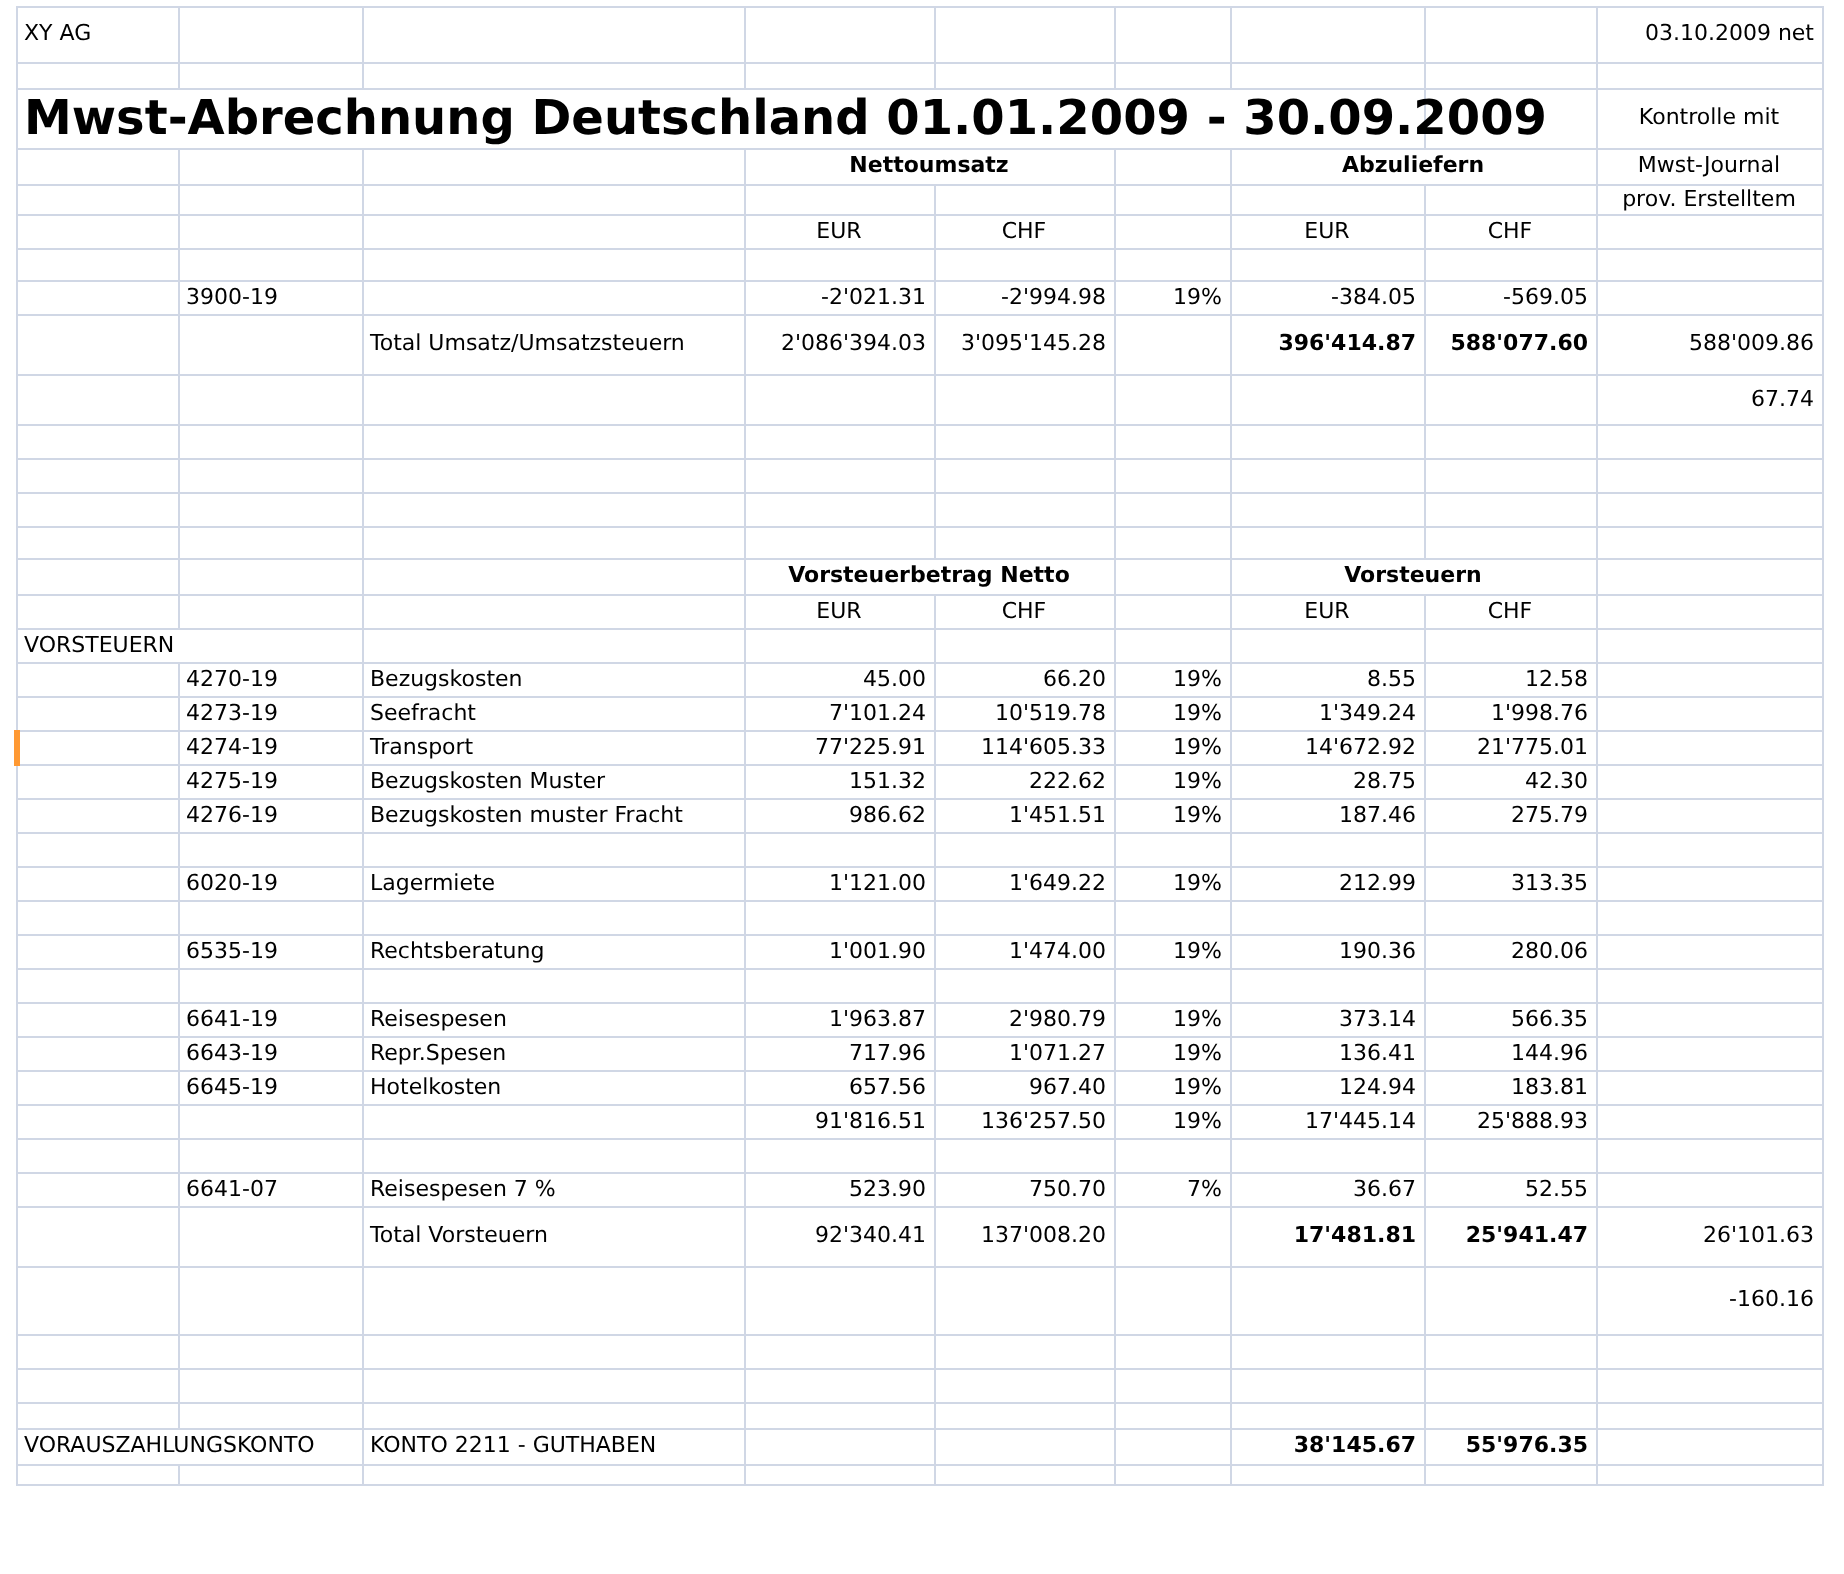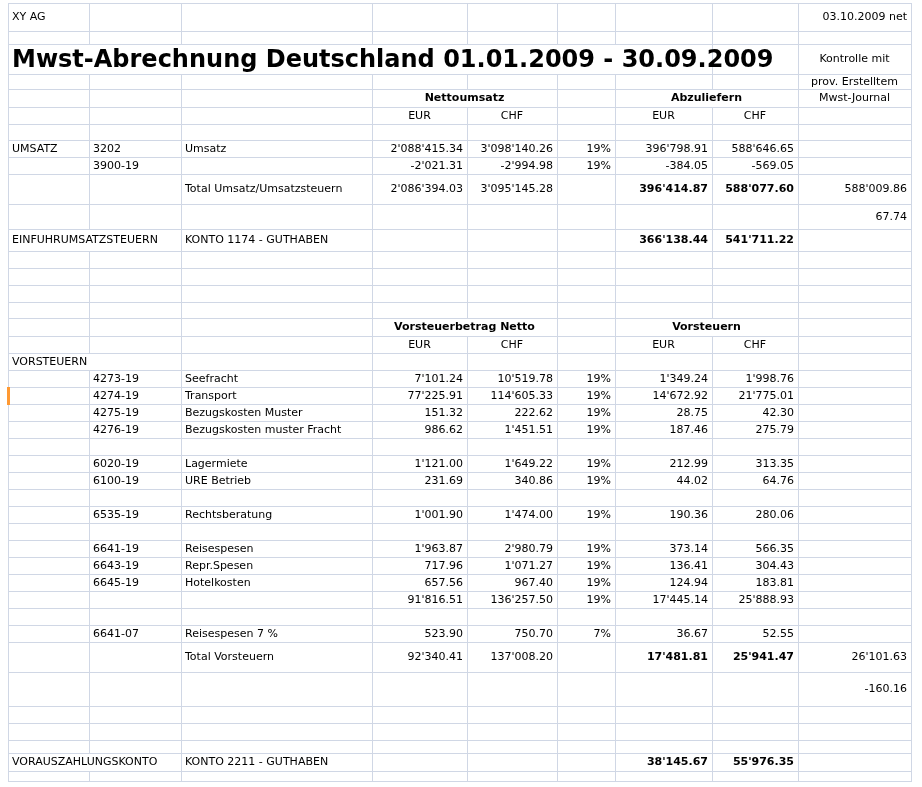--- a/index.html
+++ b/index.html
@@ -70,71 +70,60 @@
           <td class="al"></td>
           <td class="al"></td>
           <td class="al"></td>
           <td class="al"></td>
         </tr>
         <tr style="height: 30px;">
           <td colspan="7" class="al title-cell">Mwst-Abrechnung Deutschland 01.01.2009 - 30.09.2009</td>
           <td class="al"></td>
           <td class="ac">Kontrolle mit</td>
         </tr>
-        <tr style="height: 15px;">
-          <td class="al"></td>
-          <td class="al"></td>
-          <td class="al"></td>
-          <td class="al"></td>
-          <td class="al"></td>
-          <td class="al"></td>
-          <td class="al"></td>
-          <td class="al"></td>
-          <td class="ac">prov. Erstelltem</td>
-        </tr>
         <tr style="height: 18px;">
           <td class="al"></td>
           <td class="al"></td>
           <td class="al"></td>
           <td colspan="2" class="ac b bb2">Nettoumsatz</td>
           <td class="al"></td>
           <td colspan="2" class="ac b bb2">Abzuliefern</td>
           <td class="ac">Mwst-Journal</td>
         </tr>
+        <tr style="height: 15px;">
+          <td class="al"></td>
+          <td class="al"></td>
+          <td class="al"></td>
+          <td class="al"></td>
+          <td class="al"></td>
+          <td class="al"></td>
+          <td class="al"></td>
+          <td class="al"></td>
+          <td class="ac">prov. Erstelltem</td>
+        </tr>
         <tr style="height: 17px;">
           <td class="al"></td>
           <td class="al"></td>
           <td class="al"></td>
           <td class="ac">EUR</td>
           <td class="ac">CHF</td>
           <td class="al"></td>
           <td class="ac">EUR</td>
           <td class="ac">CHF</td>
           <td class="al"></td>
         </tr>
         <tr style="height: 16px;">
           <td class="al"></td>
           <td class="al"></td>
           <td class="al"></td>
           <td class="al"></td>
           <td class="al"></td>
           <td class="al"></td>
           <td class="al"></td>
           <td class="al"></td>
-          <td class="al"></td>
-        </tr>
-        <tr style="height: 17px;">
-          <td class="al">UMSATZ</td>
-          <td class="al">3202</td>
-          <td class="al">Umsatz</td>
-          <td class="ar">2'088'415.34</td>
-          <td class="ar">3'098'140.26</td>
-          <td class="ar">19%</td>
-          <td class="ar">396'798.91</td>
-          <td class="ar">588'646.65</td>
           <td class="al"></td>
         </tr>
         <tr style="height: 17px;">
           <td class="al"></td>
           <td class="al">3900-19</td>
           <td class="al"></td>
           <td class="ar bb1">-2'021.31</td>
           <td class="ar bb1">-2'994.98</td>
           <td class="ar">19%</td>
           <td class="ar bb1">-384.05</td>
@@ -156,30 +145,20 @@
           <td class="al"></td>
           <td class="al"></td>
           <td class="al"></td>
           <td class="al"></td>
           <td class="al"></td>
           <td class="al"></td>
           <td class="al"></td>
           <td class="al"></td>
           <td class="ar">67.74</td>
         </tr>
-        <tr style="height: 22px;">
-          <td colspan="2" class="al">EINFUHRUMSATZSTEUERN</td>
-          <td class="al">KONTO 1174 - GUTHABEN</td>
-          <td class="al"></td>
-          <td class="al"></td>
-          <td class="al"></td>
-          <td class="ar b">366'138.44</td>
-          <td class="ar b">541'711.22</td>
-          <td class="al"></td>
-        </tr>
         <tr style="height: 17px;">
           <td class="al"></td>
           <td class="al"></td>
           <td class="al"></td>
           <td class="al"></td>
           <td class="al"></td>
           <td class="al"></td>
           <td class="al"></td>
           <td class="al"></td>
           <td class="al"></td>
@@ -238,20 +217,31 @@
           <td class="al"></td>
         </tr>
         <tr style="height: 17px;">
           <td colspan="2" class="al">VORSTEUERN</td>
           <td class="al"></td>
           <td class="al"></td>
           <td class="al"></td>
           <td class="al"></td>
           <td class="al"></td>
           <td class="al"></td>
+          <td class="al"></td>
+        </tr>
+        <tr style="height: 17px;">
+          <td class="al"></td>
+          <td class="al">4270-19</td>
+          <td class="al">Bezugskosten</td>
+          <td class="ar">45.00</td>
+          <td class="ar">66.20</td>
+          <td class="ar">19%</td>
+          <td class="ar">8.55</td>
+          <td class="ar">12.58</td>
           <td class="al"></td>
         </tr>
         <tr style="height: 17px;">
           <td class="al"></td>
           <td class="al">4273-19</td>
           <td class="al">Seefracht</td>
           <td class="ar">7'101.24</td>
           <td class="ar">10'519.78</td>
           <td class="ar">19%</td>
           <td class="ar">1'349.24</td>
@@ -308,31 +298,20 @@
           <td class="al">Lagermiete</td>
           <td class="ar">1'121.00</td>
           <td class="ar">1'649.22</td>
           <td class="ar">19%</td>
           <td class="ar">212.99</td>
           <td class="ar">313.35</td>
           <td class="al"></td>
         </tr>
         <tr style="height: 17px;">
           <td class="al"></td>
-          <td class="al">6100-19</td>
-          <td class="al">URE Betrieb</td>
-          <td class="ar">231.69</td>
-          <td class="ar">340.86</td>
-          <td class="ar">19%</td>
-          <td class="ar">44.02</td>
-          <td class="ar">64.76</td>
-          <td class="al"></td>
-        </tr>
-        <tr style="height: 17px;">
-          <td class="al"></td>
           <td class="al"></td>
           <td class="al"></td>
           <td class="al"></td>
           <td class="al"></td>
           <td class="al"></td>
           <td class="al"></td>
           <td class="al"></td>
           <td class="al"></td>
         </tr>
         <tr style="height: 17px;">
@@ -369,21 +348,21 @@
           <td class="al"></td>
         </tr>
         <tr style="height: 17px;">
           <td class="al"></td>
           <td class="al">6643-19</td>
           <td class="al">Repr.Spesen</td>
           <td class="ar">717.96</td>
           <td class="ar">1'071.27</td>
           <td class="ar">19%</td>
           <td class="ar">136.41</td>
-          <td class="ar">304.43</td>
+          <td class="ar">144.96</td>
           <td class="al"></td>
         </tr>
         <tr style="height: 17px;">
           <td class="al"></td>
           <td class="al">6645-19</td>
           <td class="al">Hotelkosten</td>
           <td class="ar bb1">657.56</td>
           <td class="ar bb1">967.40</td>
           <td class="ar">19%</td>
           <td class="ar bb1">124.94</td>

